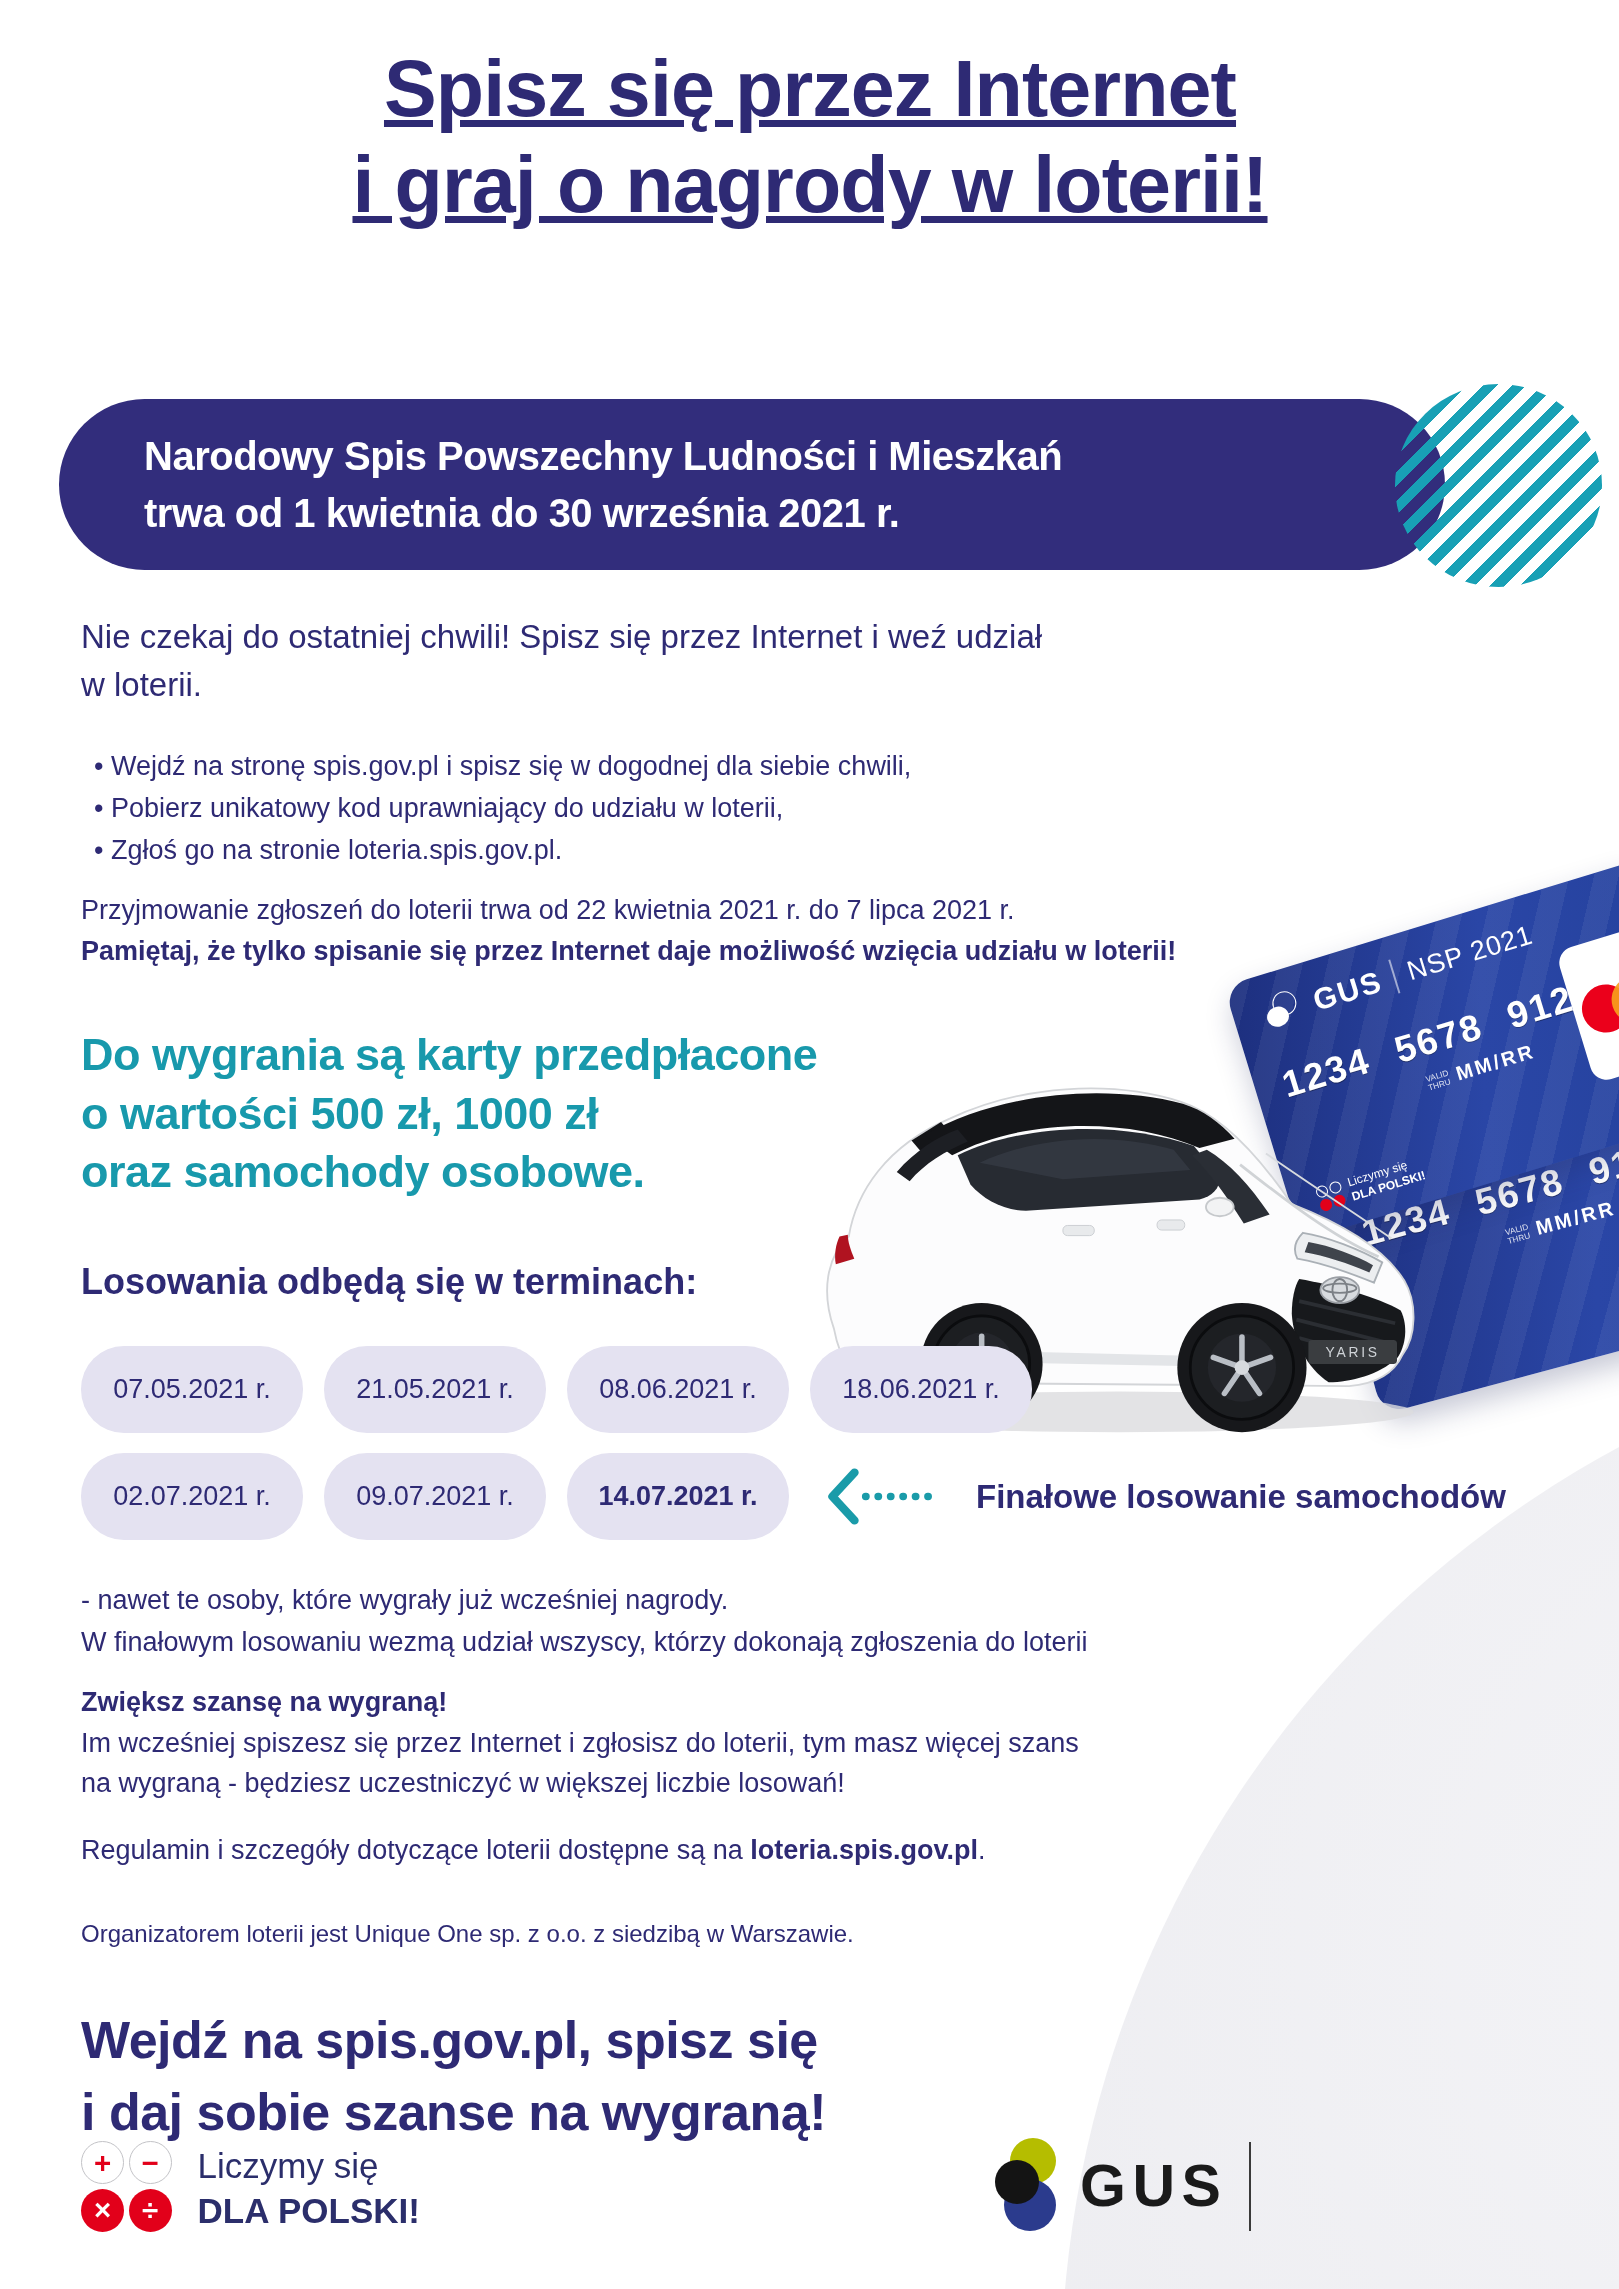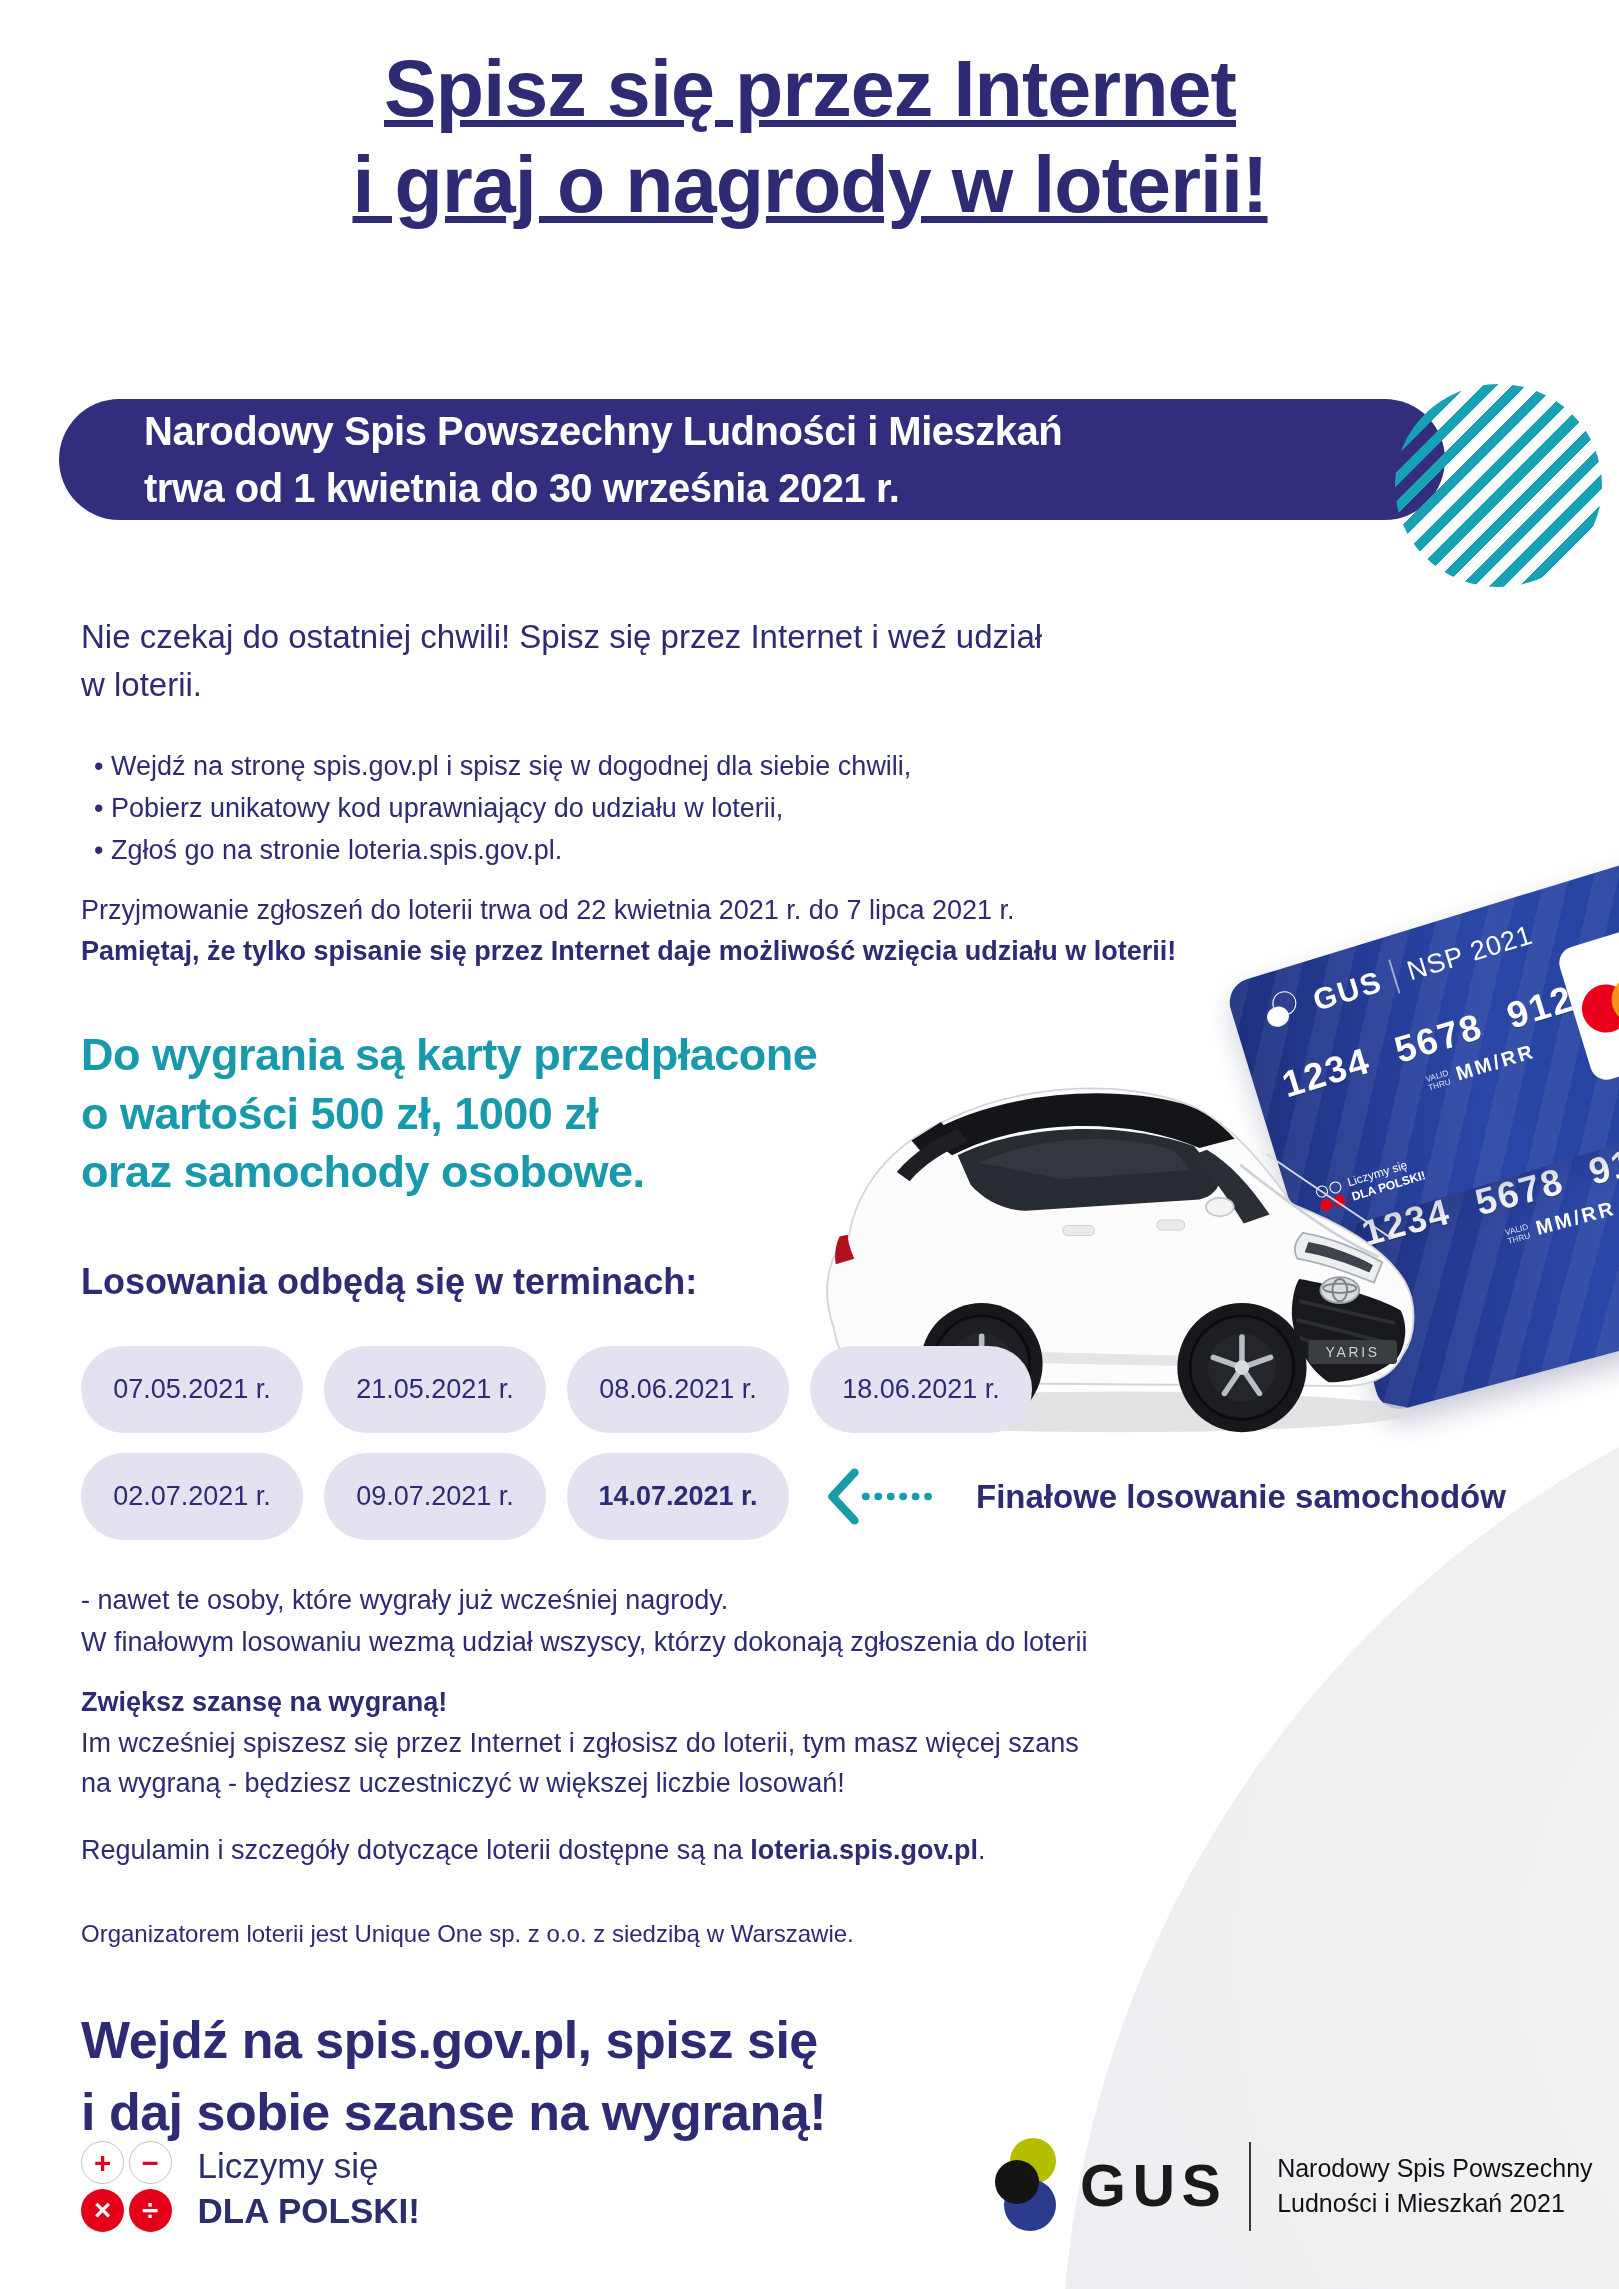--- a/index.html
+++ b/index.html
@@ -13,21 +13,21 @@
   
   .gray-blob{
     left:1061px;top:1320px;width:2123px;height:2123px;border-radius:50%;
     background:radial-gradient(circle at 40% 30%, #f4f4f7 0%, #ebebef 70%);
     z-index:0;
   }
   
   .title{left:0;top:41px;width:100%;text-align:center;z-index:5;
     font-weight:700;font-size:79px;line-height:1.22;letter-spacing:-0.9px;color:#2e2a74;text-decoration:underline;}
   
-  .banner{left:59px;top:399px;width:1386px;height:121px;border-radius:86px;
+  .banner{left:59px;top:399px;width:1386px;height:171px;border-radius:86px;
     background:#322d7c;z-index:5;display:flex;flex-direction:column;justify-content:center;
     padding-left:85px;box-sizing:border-box;}
   .banner div{color:#ffffff;font-weight:700;font-size:40px;line-height:1.42;letter-spacing:-0.5px;}
   .striped-circle{
     left:1395px;top:384px;width:207px;height:203px;border-radius:50%;
     background:repeating-linear-gradient(135deg,#18a0b5 0 10px,rgba(0,0,0,0) 10px 21px);
     z-index:6;}
   
   .intro{left:81px;top:613px;z-index:5;font-weight:400;font-size:33px;line-height:1.45;}
   .steps{left:94px;top:746px;z-index:5;font-size:27px;line-height:1.55;}
@@ -344,18 +344,14 @@
 </div>
 
 <div class="abs gus-footer">
   <div class="gus-circles">
     <div class="gc gc-green"></div>
     <div class="gc gc-blue"></div>
     <div class="gc gc-black"></div>
   </div>
   <div class="gus-name">GUS</div>
   <div class="gus-divider"></div>
-  <div class="gus-text">
-    <div>Narodowy Spis Powszechny</div>
-    <div>Ludności i Mieszkań 2021</div>
-  </div>
 </div>
 
 
 </body></html>

